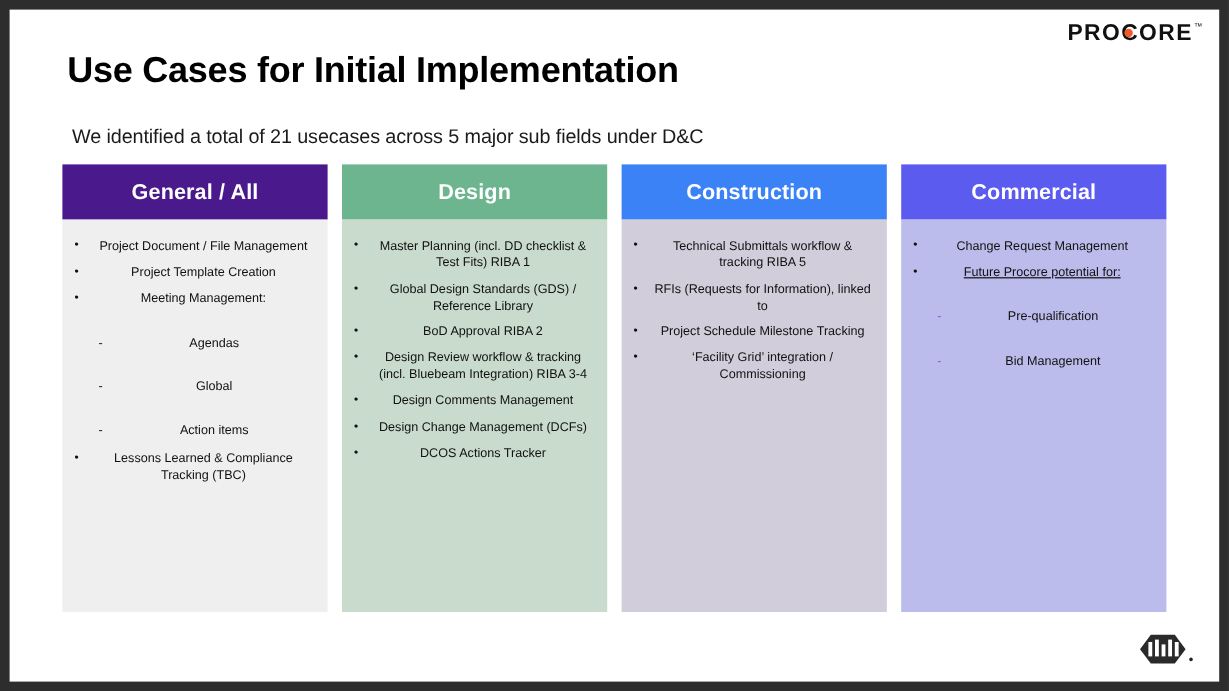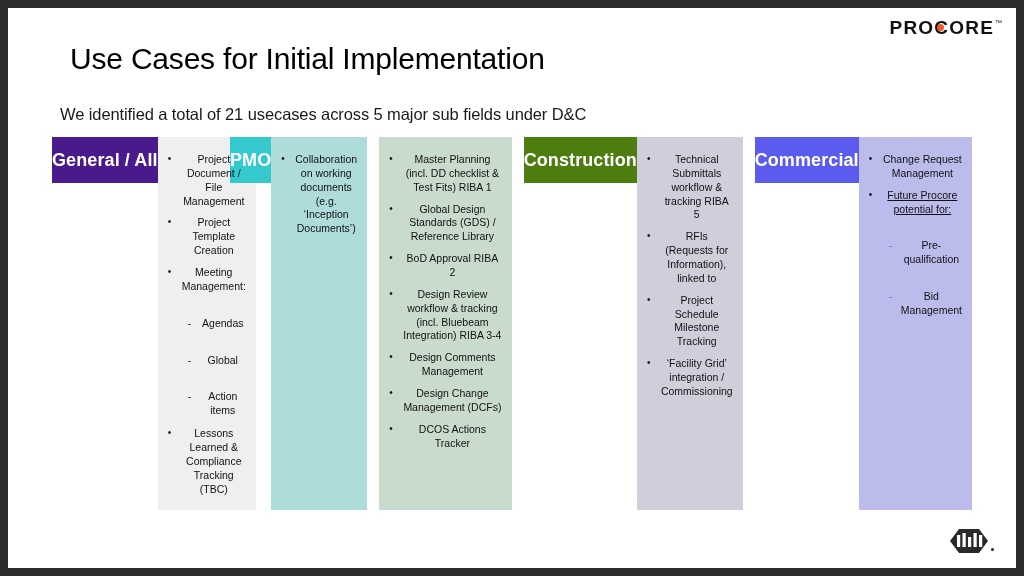--- a/index.html
+++ b/index.html
@@ -51,24 +51,24 @@
   #procore-tm {
     font-size: 7px;
     color: #111111;
     line-height: 1;
     margin-top: 1px;
   }
 
   
   #page-title {
     position: absolute;
-    left: 62px;
+    left: 48px;
     top: 34px;
     font-size: 30px;
-    font-weight: normal;
+    font-weight: bold;
     color: #000000;
     letter-spacing: -0.2px;
   }
   #page-subtitle {
     position: absolute;
     left: 52px;
     top: 97px;
     font-size: 16.5px;
     color: #1a1a1a;
     letter-spacing: -0.1px;
@@ -80,21 +80,21 @@
     left: 44px;
     top: 129px;
     width: 920px;
     height: 373px;
     display: flex;
     gap: 12px;
   }
   .column {
     flex: 1 1 0;
     display: flex;
-    flex-direction: row;
+    flex-direction: column;
   }
   .col-header {
     height: 46px;
     display: flex;
     align-items: center;
     justify-content: center;
     color: #ffffff;
     font-size: 18px;
     font-weight: bold;
     letter-spacing: 0.1px;
@@ -183,44 +183,37 @@
             <li class="lvl1"><span class="txt">Project Template Creation</span></li>
             <li class="lvl1"><span class="txt">Meeting Management:</span></li>
             <li class="lvl2"><span class="txt">Agendas</span></li>
             <li class="lvl2"><span class="txt">Global</span></li>
             <li class="lvl2"><span class="txt">Action items</span></li>
             <li class="lvl1"><span class="txt">Lessons Learned &amp; Compliance Tracking (TBC)</span></li>
           </ul>
         </div>
       </div>
       <div class="column">
-        <div class="col-header" style="background: rgb(51, 201, 205);">
-          <span>PMO</span>
-        </div>
-        <div class="col-body" style="background: rgb(174, 220, 219);">
-          <ul class="bullets">
-            <li class="lvl1"><span class="txt">Collaboration on working documents (e.g. ‘Inception Documents’)</span></li>
-          </ul>
-        </div>
-      </div>
-      <div class="column">
+        <div class="col-header" style="background: rgb(108, 181, 143);">
+          <span>Design</span>
+        </div>
         <div class="col-body" style="background: rgb(201, 219, 205);">
           <ul class="bullets">
             <li class="lvl1"><span class="txt">Master Planning (incl. DD checklist &amp; Test Fits) RIBA 1</span></li>
             <li class="lvl1"><span class="txt">Global Design Standards (GDS) / Reference Library</span></li>
             <li class="lvl1"><span class="txt">BoD Approval RIBA 2</span></li>
             <li class="lvl1"><span class="txt">Design Review workflow &amp; tracking (incl. Bluebeam Integration) RIBA 3-4</span></li>
             <li class="lvl1"><span class="txt">Design Comments Management</span></li>
             <li class="lvl1"><span class="txt">Design Change Management (DCFs)</span></li>
             <li class="lvl1"><span class="txt">DCOS Actions Tracker</span></li>
           </ul>
         </div>
       </div>
       <div class="column">
-        <div class="col-header" style="background: #4d7c0f;">
+        <div class="col-header" style="background: #3b82f6;">
           <span>Construction</span>
         </div>
         <div class="col-body" style="background: rgb(209, 205, 218);">
           <ul class="bullets">
             <li class="lvl1"><span class="txt">Technical Submittals workflow &amp; tracking RIBA 5</span></li>
             <li class="lvl1"><span class="txt">RFIs (Requests for Information), linked to</span></li>
             <li class="lvl1"><span class="txt">Project Schedule Milestone Tracking</span></li>
             <li class="lvl1"><span class="txt">‘Facility Grid’ integration / Commissioning</span></li>
           </ul>
         </div>

